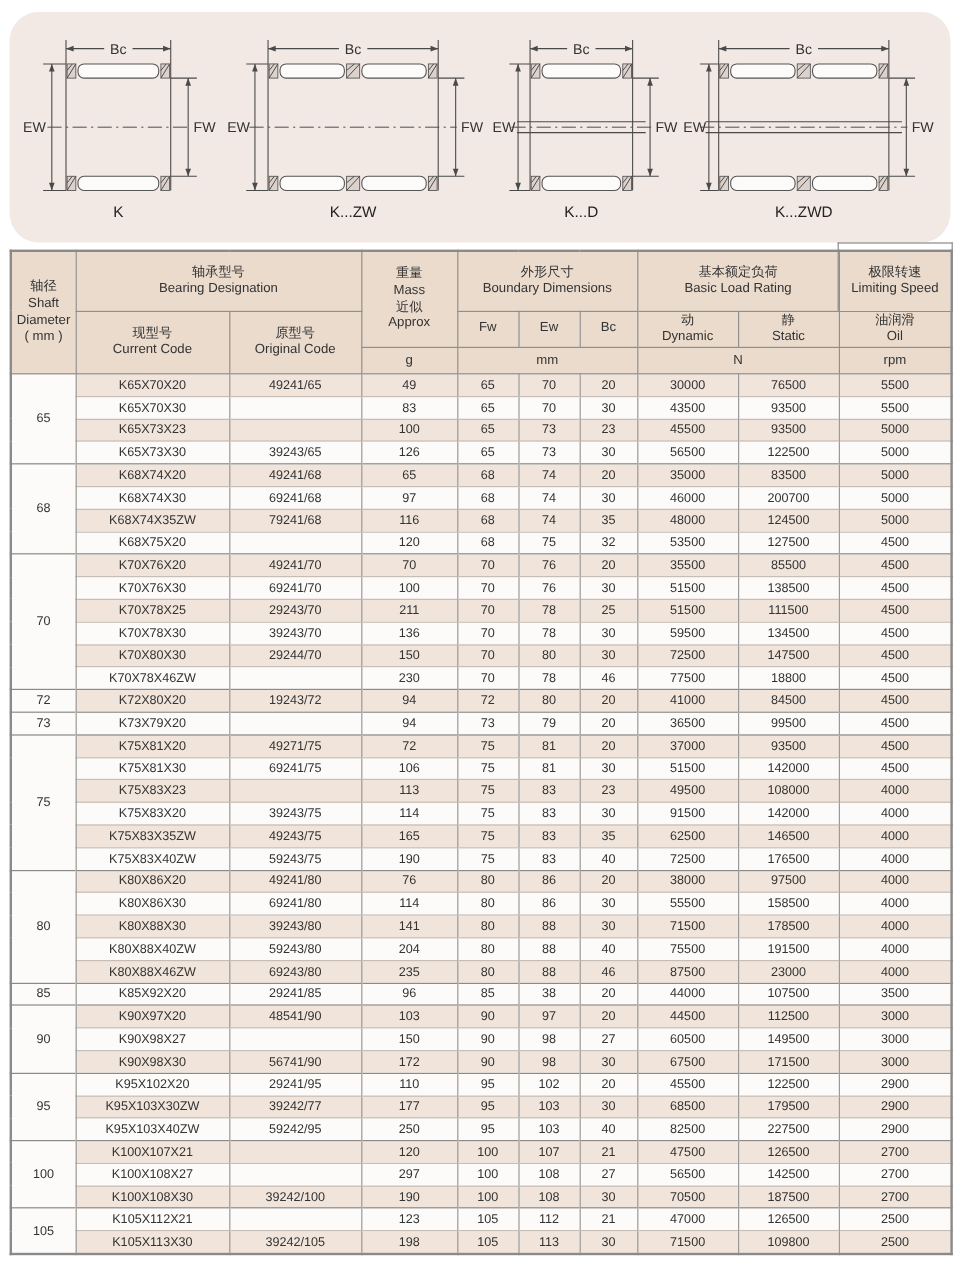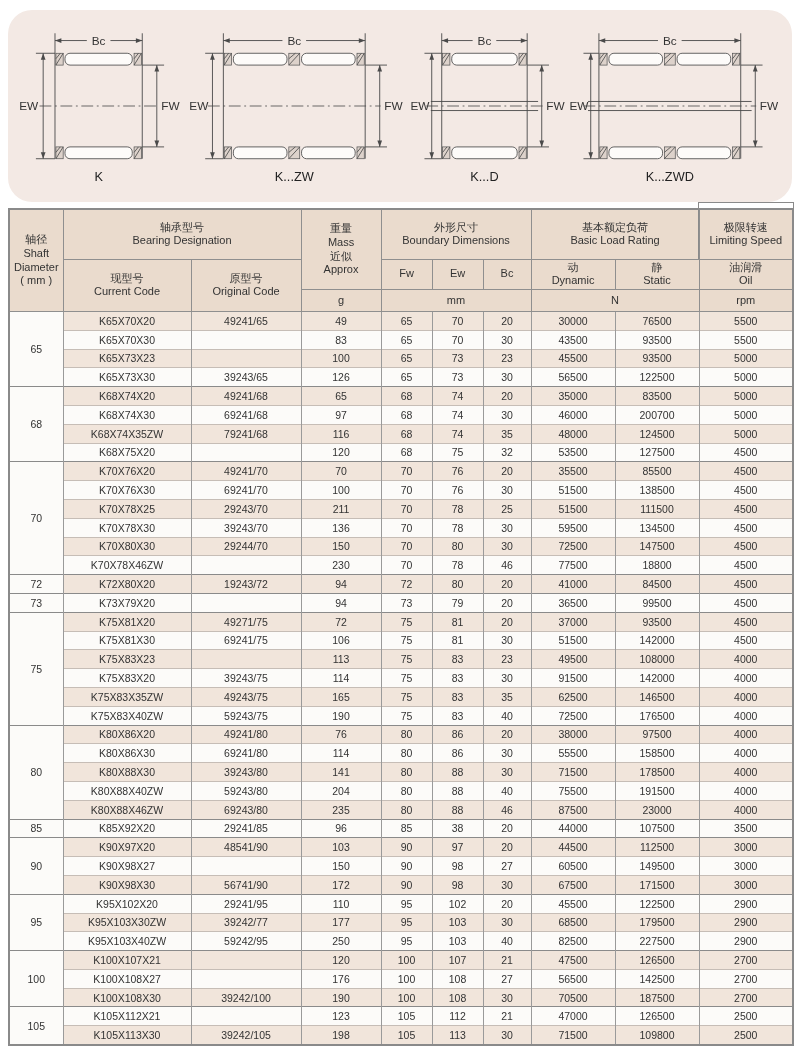--- a/index.html
+++ b/index.html
@@ -676,21 +676,21 @@
         <td>100</td>
         <td>107</td>
         <td>21</td>
         <td>47500</td>
         <td>126500</td>
         <td>2700</td>
       </tr>
       <tr class="even">
         <td>K100X108X27</td>
         <td></td>
-        <td>176</td>
+        <td>297</td>
         <td>100</td>
         <td>108</td>
         <td>27</td>
         <td>56500</td>
         <td>142500</td>
         <td>2700</td>
       </tr>
       <tr class="odd">
         <td>K100X108X30</td>
         <td>39242/100</td>

